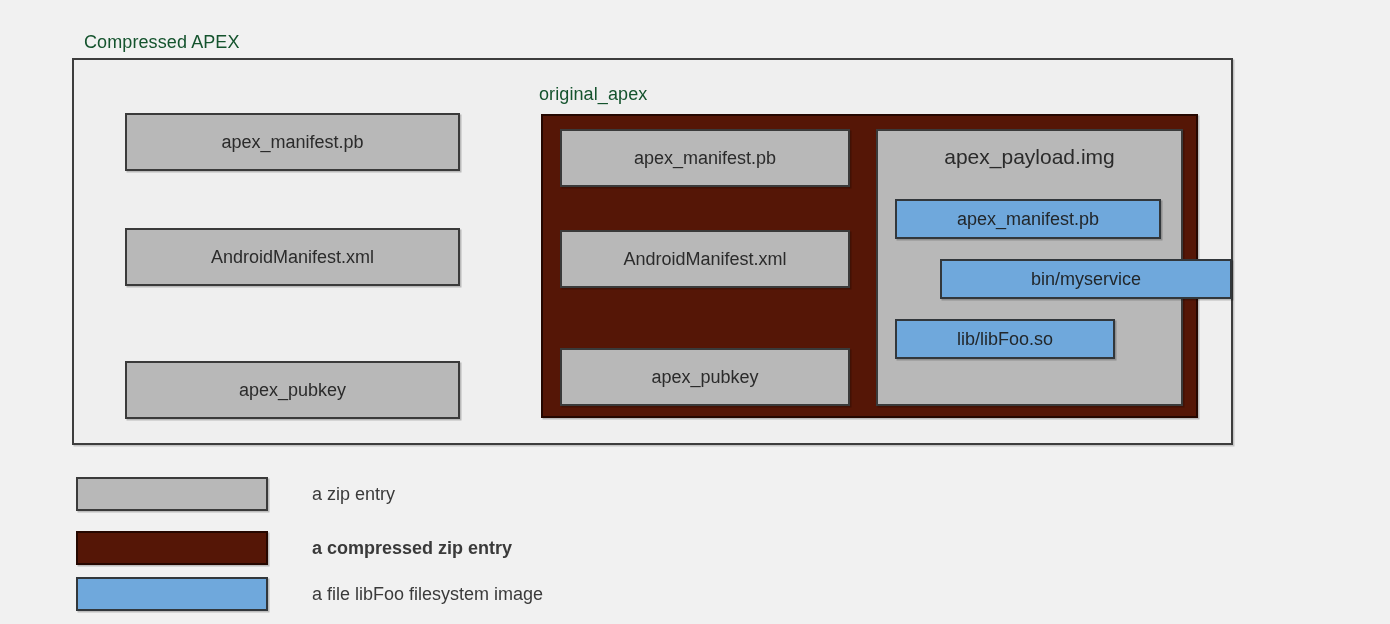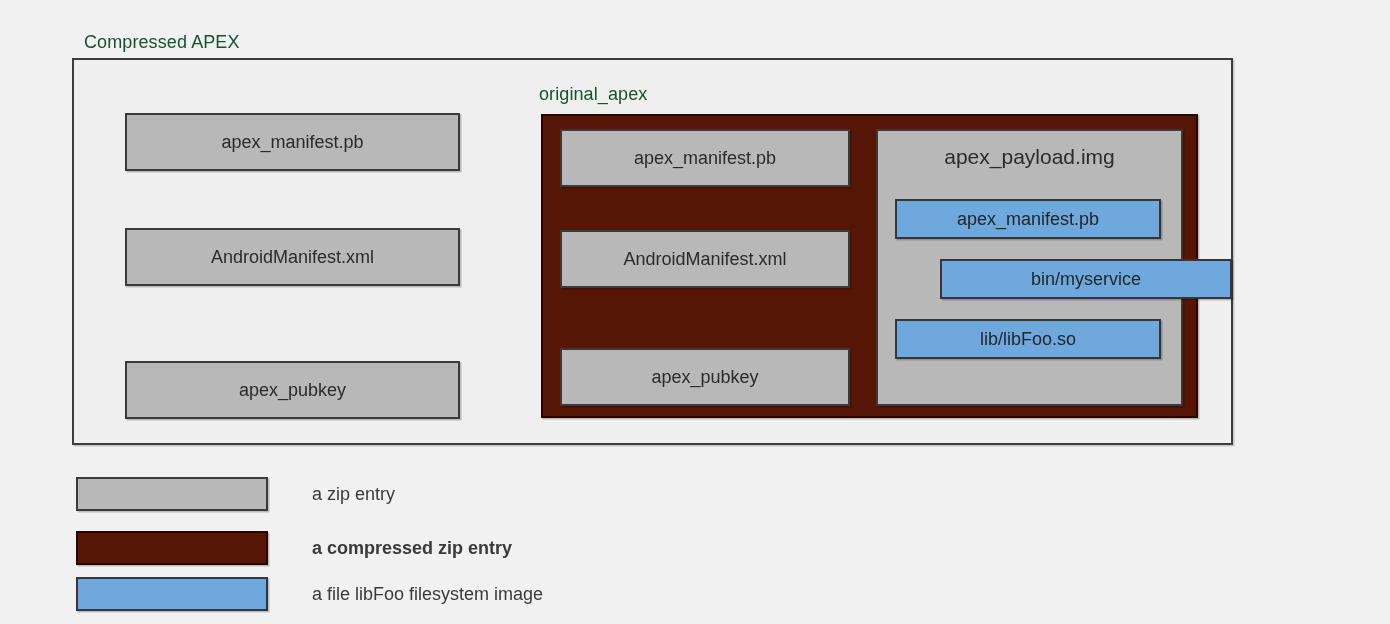--- a/index.html
+++ b/index.html
@@ -129,21 +129,21 @@
     <div class="abs zip-entry" style="left:17px; top:232px; width:290px; height:58px;">apex_pubkey</div>
 
     <div class="abs payload-box" style="left:333px; top:13px; width:307px; height:277px;">
 
       <div class="payload-title">apex_payload.img</div>
 
       <div class="abs fs-file" style="left:17px; top:68px; width:266px; height:40px;">apex_manifest.pb</div>
 
       <div class="abs fs-file" style="left:17px; top:128px; width:292px; height:40px;margin-left:45px;">bin/myservice</div>
 
-      <div class="abs fs-file" style="left:17px; top:188px; width:266px; height:40px;">lib/libFoo.so</div>
+      <div class="abs fs-file" style="left:17px; top:188px; width:220px; height:40px;">lib/libFoo.so</div>
     </div>
   </div>
 
   <div class="abs" style="left:4px; top:0; width:1390px; height:624px; pointer-events:none;">
 
     <div class="abs legend-swatch gray" style="left:72px; top:477px; width:192px; height:34px;"></div>
     <div class="abs legend-text" style="left:308px; top:477px;">a zip entry</div>
 
     <div class="abs legend-swatch dark" style="left:72px; top:531px; width:192px; height:34px;"></div>
     <div class="abs legend-text" style="left:308px; top:531px;font-weight:bold;">a compressed zip entry</div>

